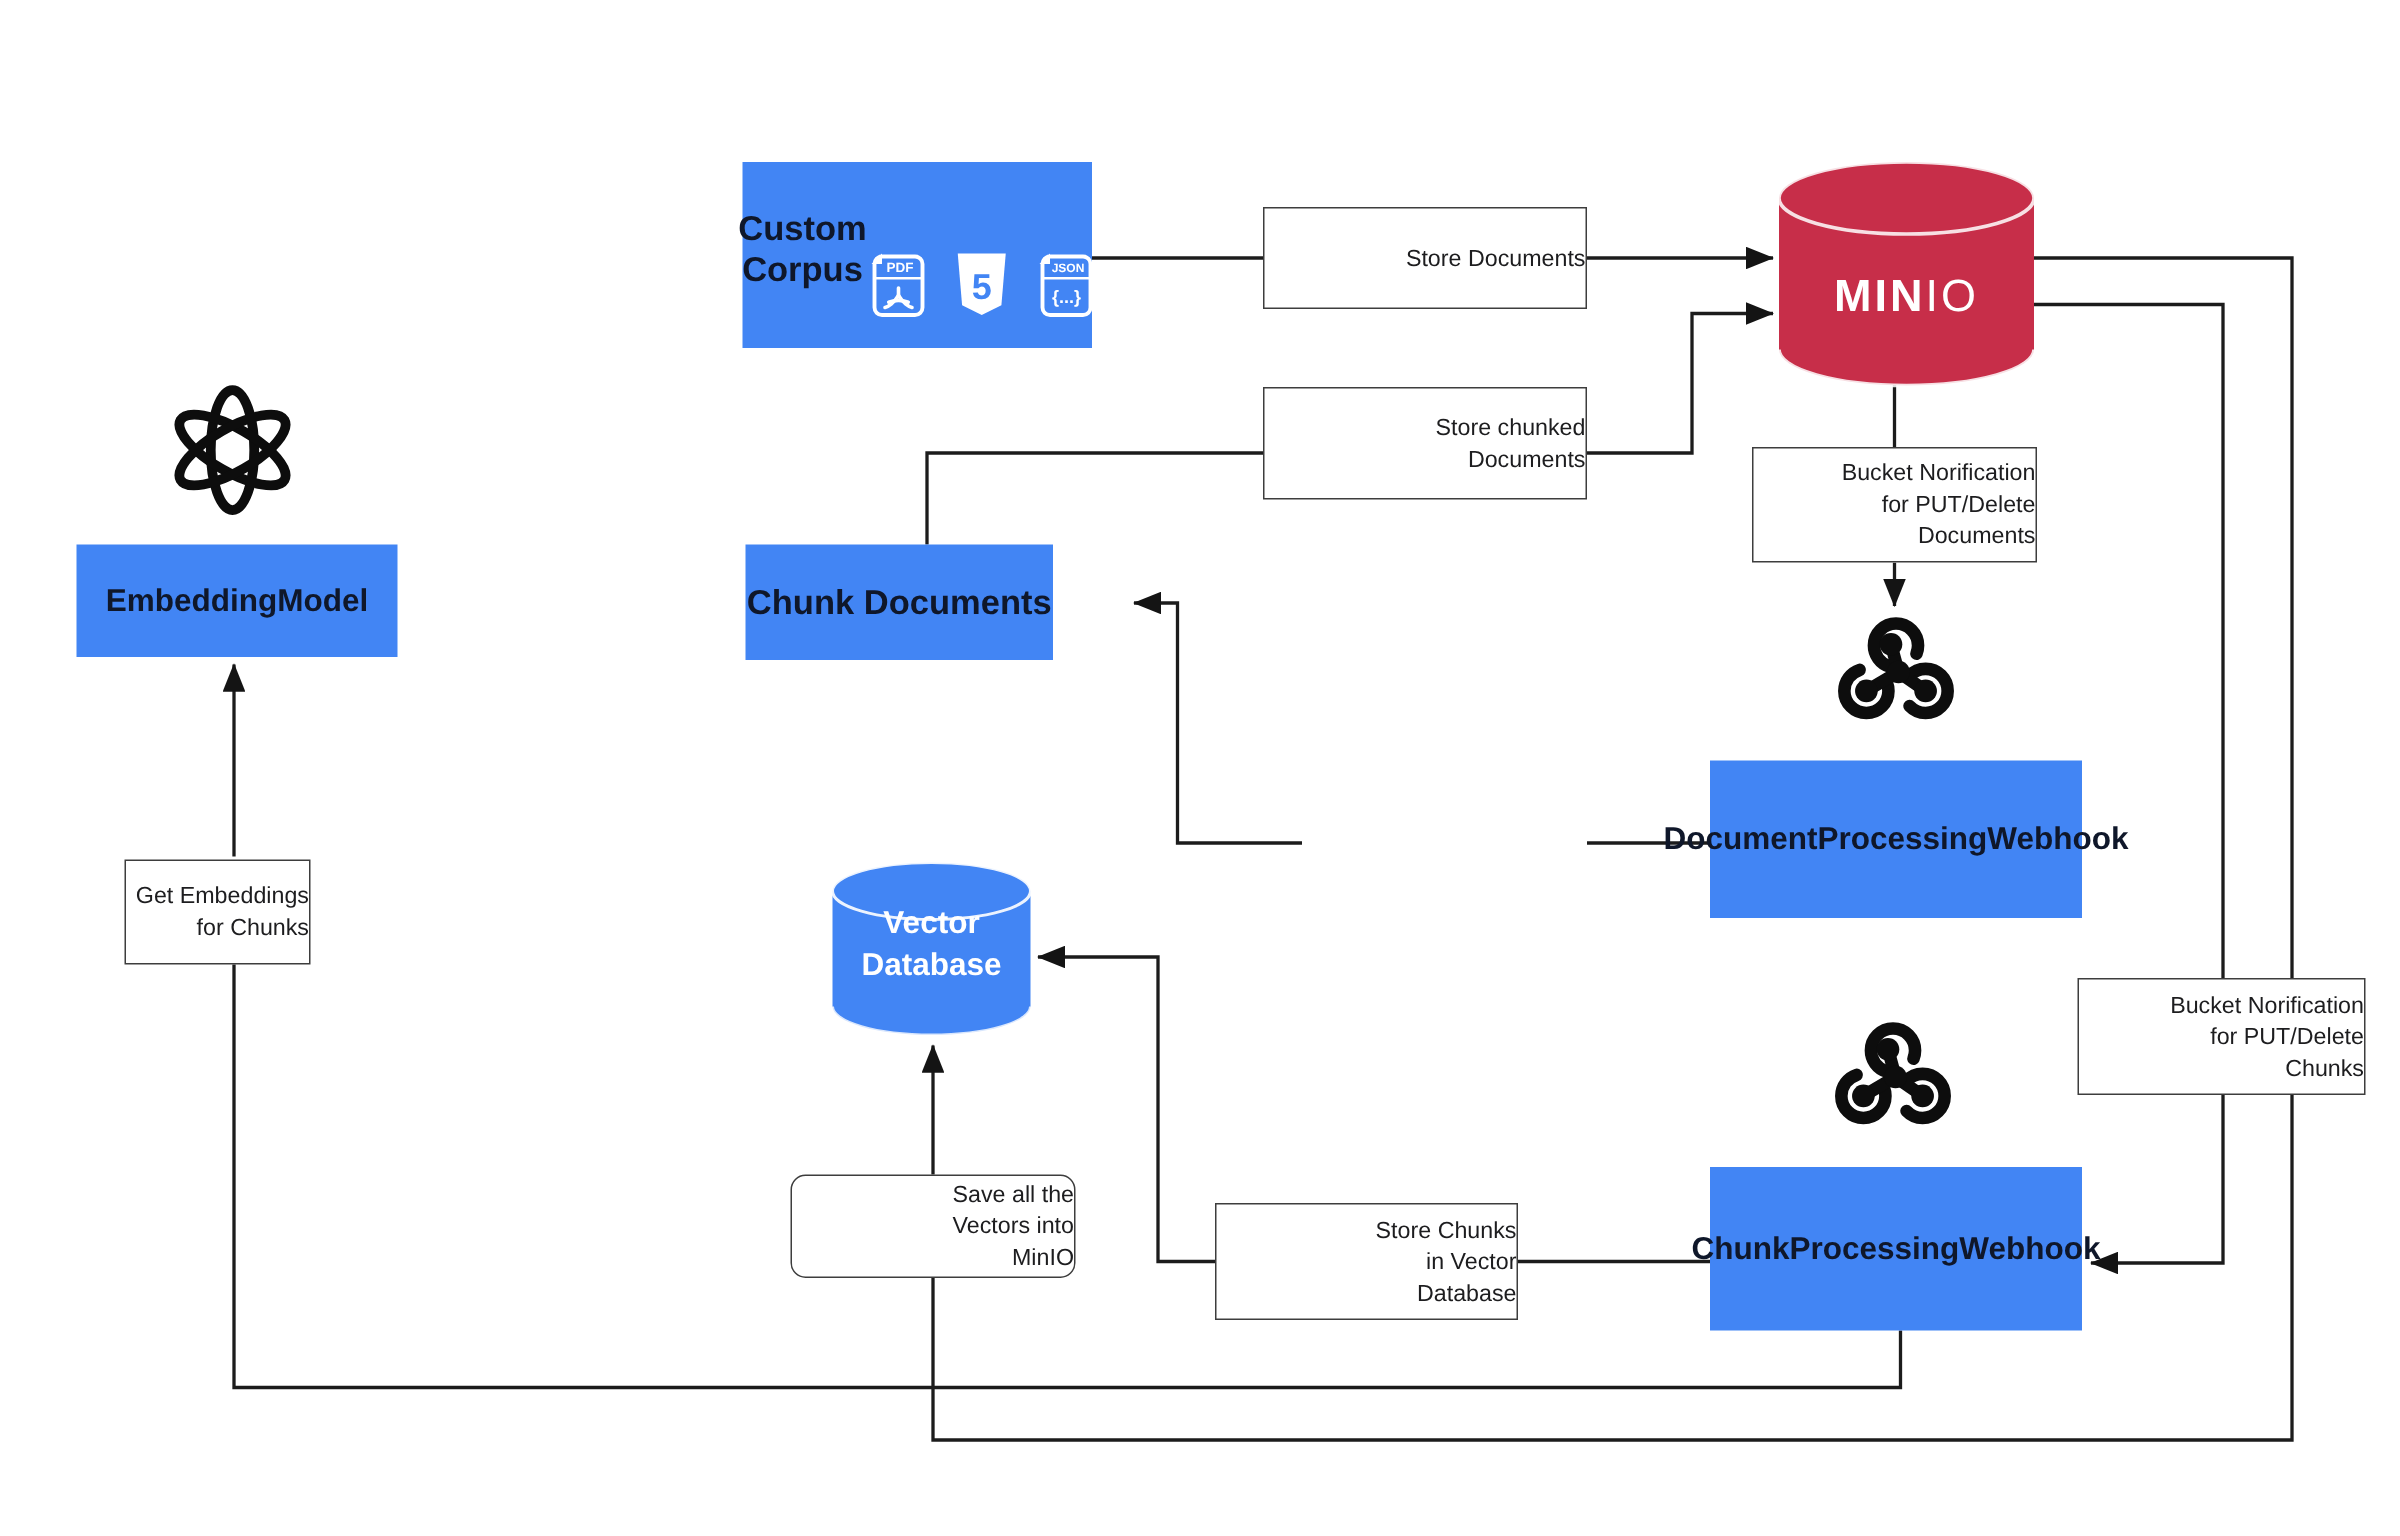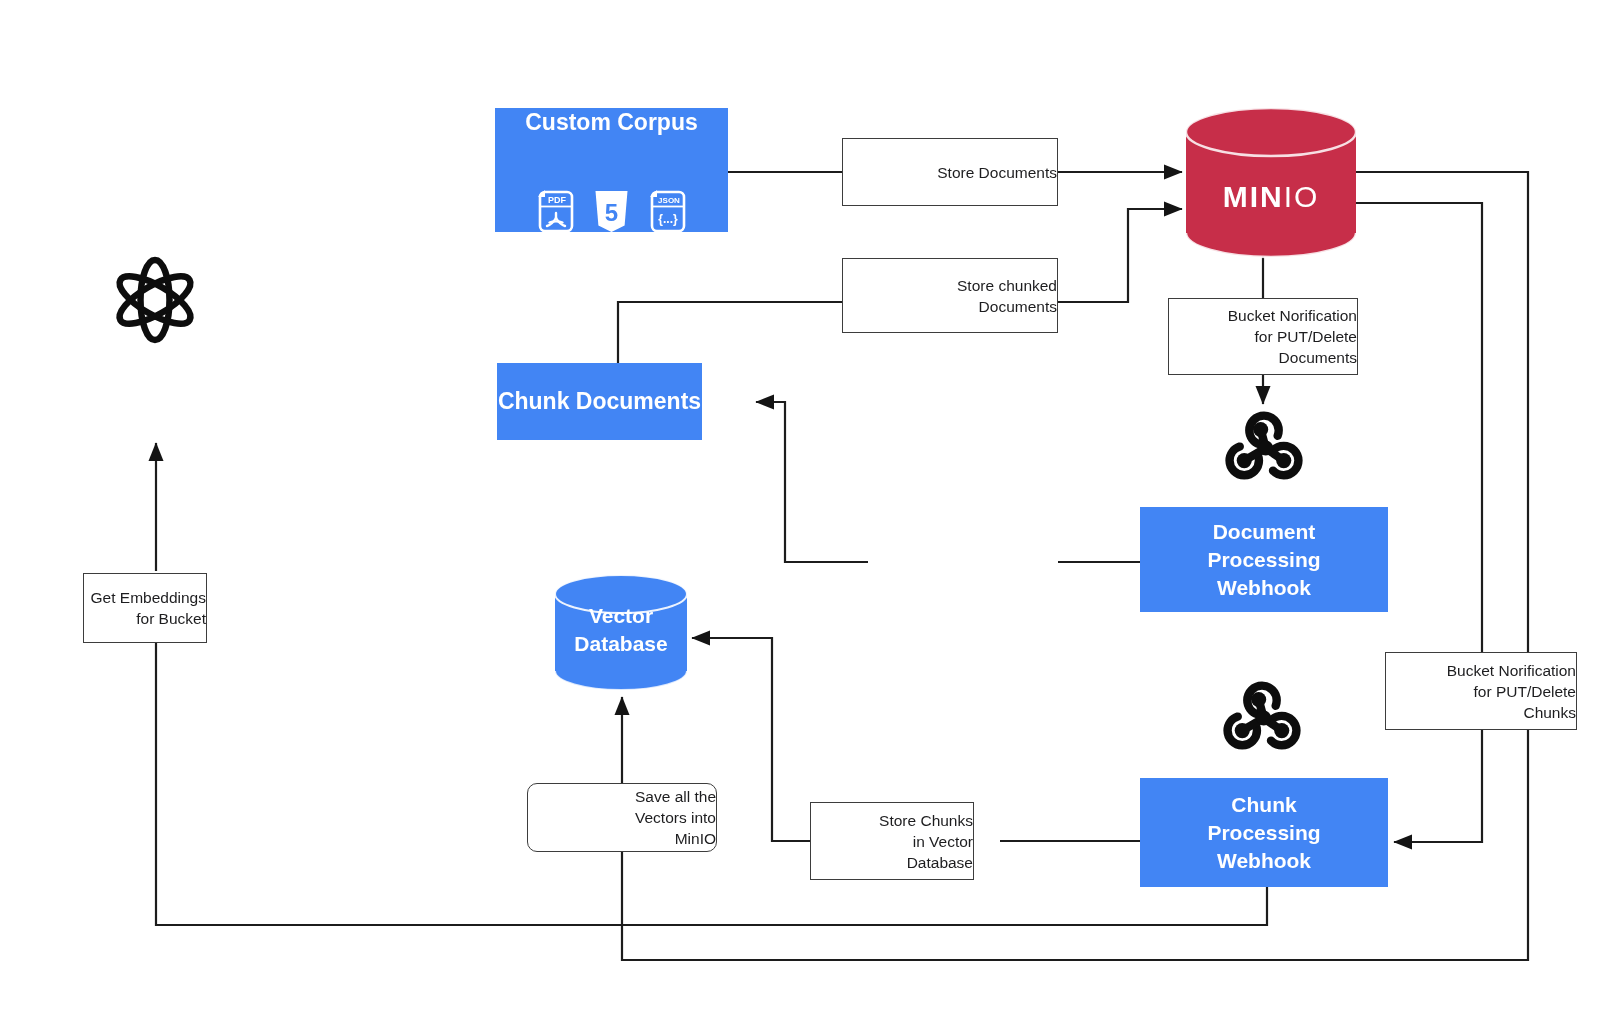--- a/index.html
+++ b/index.html
@@ -10,22 +10,22 @@
   }
   svg.wires{position:absolute;left:0;top:0;z-index:1;}
   .wbox{
     position:absolute;background:#ffffff;border:1.5px solid #3d3d3d;
     display:flex;flex-direction:column;align-items:flex-end;justify-content:center;
     text-align:center;font-size:15.5px;line-height:21px;color:#1d1d1f;z-index:3;
     box-sizing:border-box;
   }
   .wbox span{display:block;}
   .bbox{
-    position:absolute;background:#4285F4;color:#ffffff;
-    display:flex;flex-direction:column;align-items:center;justify-content:center;
+    position:absolute;background:#4285F4;color:#0f172a;
+    display:flex;flex-direction:row;align-items:center;justify-content:center;
     text-align:center;font-weight:600;z-index:3;box-sizing:border-box;
   }
   .bbox span{display:block;}
   .title-lg{font-size:23px;}
   .lines-21 span{font-size:21px;line-height:28px;}
   .icon{position:absolute;z-index:3;}
   .corpus-title{font-size:23px;font-weight:600;margin:4px 0 12px 0;}
   .icons-row{display:flex;gap:17px;align-items:center;justify-content:center;margin-top:40px;}
   .cyl-label{
     position:absolute;z-index:4;color:#fff;font-weight:600;text-align:center;
@@ -114,20 +114,24 @@
         <path d="M5 18.5 H37" stroke="#ffffff" stroke-width="1.8"></path>
         <text x="21" y="35" text-anchor="middle" font-size="12" font-weight="bold" fill="#ffffff" font-family="Liberation Sans, sans-serif">{...}</text>
       </svg>
     </div>
   </div>
 
   <div class="bbox title-lg" style="left:497px;top:363px;width:205px;height:77px;">
     <span>Chunk Documents</span>
   </div>
 
+  <div class="bbox lines-21" style="left:51px;top:363px;width:214px;height:75px;">
+    <span>Embedding</span>
+    <span>Model</span>
+  </div>
 
   <div class="bbox lines-21" style="left:1140px;top:507px;width:248px;height:105px;">
     <span>Document</span>
     <span>Processing</span>
     <span>Webhook</span>
   </div>
 
   <div class="bbox lines-21" style="left:1140px;top:778px;width:248px;height:109px;">
     <span>Chunk</span>
     <span>Processing</span>
@@ -150,30 +154,30 @@
 
   <div class="wbox" style="left:1168px;top:298px;width:190px;height:77px;">
     <span>Bucket Norification</span>
     <span>for PUT/Delete</span>
     <span>Documents</span>
   </div>
 
 
   <div class="wbox" style="left:83px;top:573px;width:124px;height:70px;">
     <span>Get Embeddings</span>
-    <span>for Bucket</span>
+    <span>for Chunks</span>
   </div>
 
   <div class="wbox" style="left:527px;top:783px;width:190px;height:69px;border-radius:10px;">
     <span>Save all the</span>
     <span>Vectors into</span>
     <span>MinIO</span>
   </div>
 
-  <div class="wbox" style="left:810px;top:802px;width:164px;height:78px;">
+  <div class="wbox" style="left:810px;top:802px;width:202px;height:78px;">
     <span>Store Chunks</span>
     <span>in Vector</span>
     <span>Database</span>
   </div>
 
   <div class="wbox" style="left:1385px;top:652px;width:192px;height:78px;">
     <span>Bucket Norification</span>
     <span>for PUT/Delete</span>
     <span>Chunks</span>
   </div>

